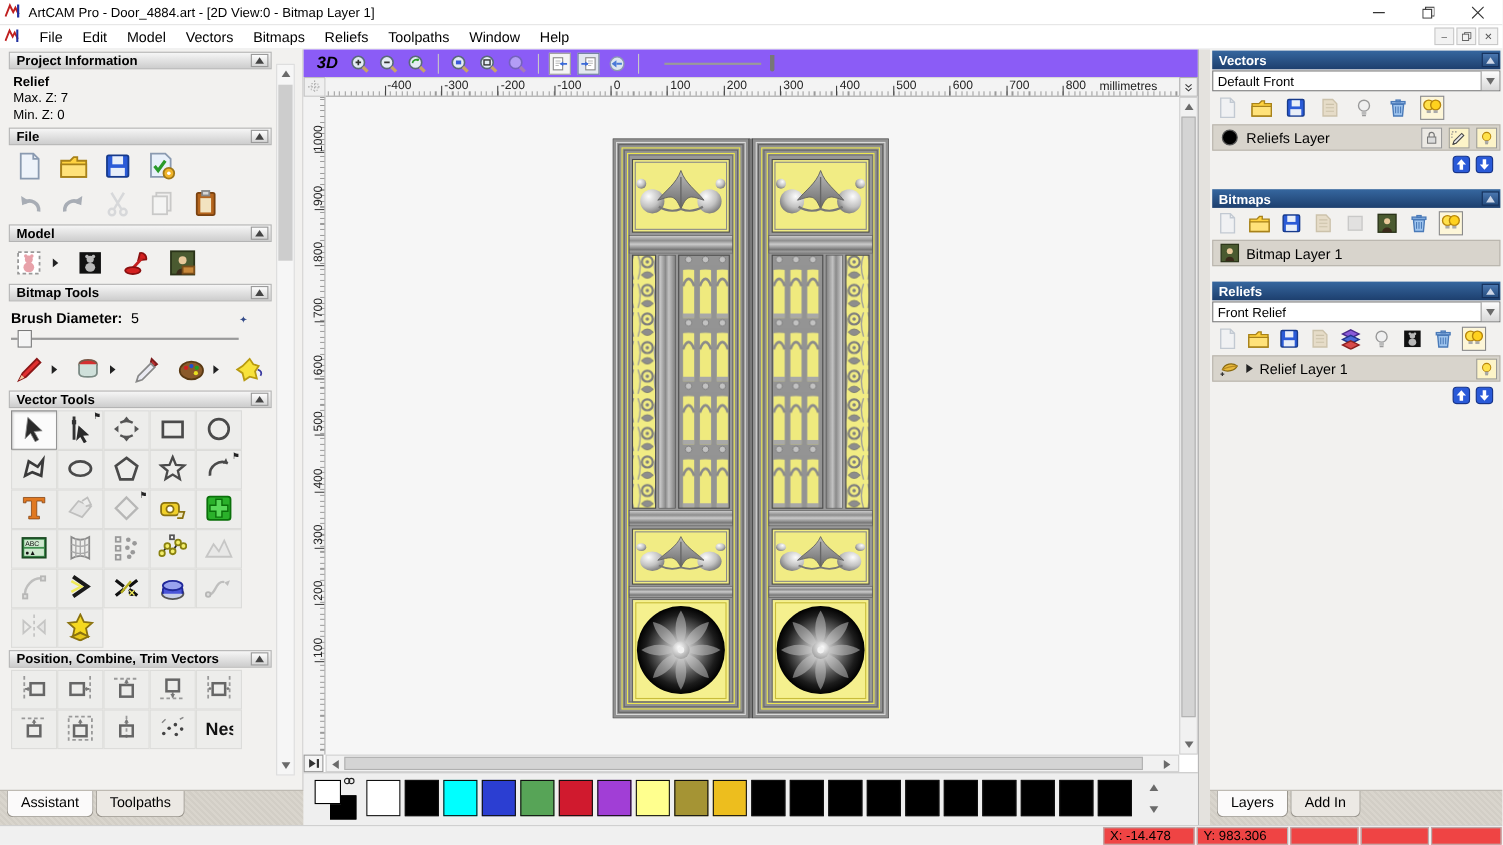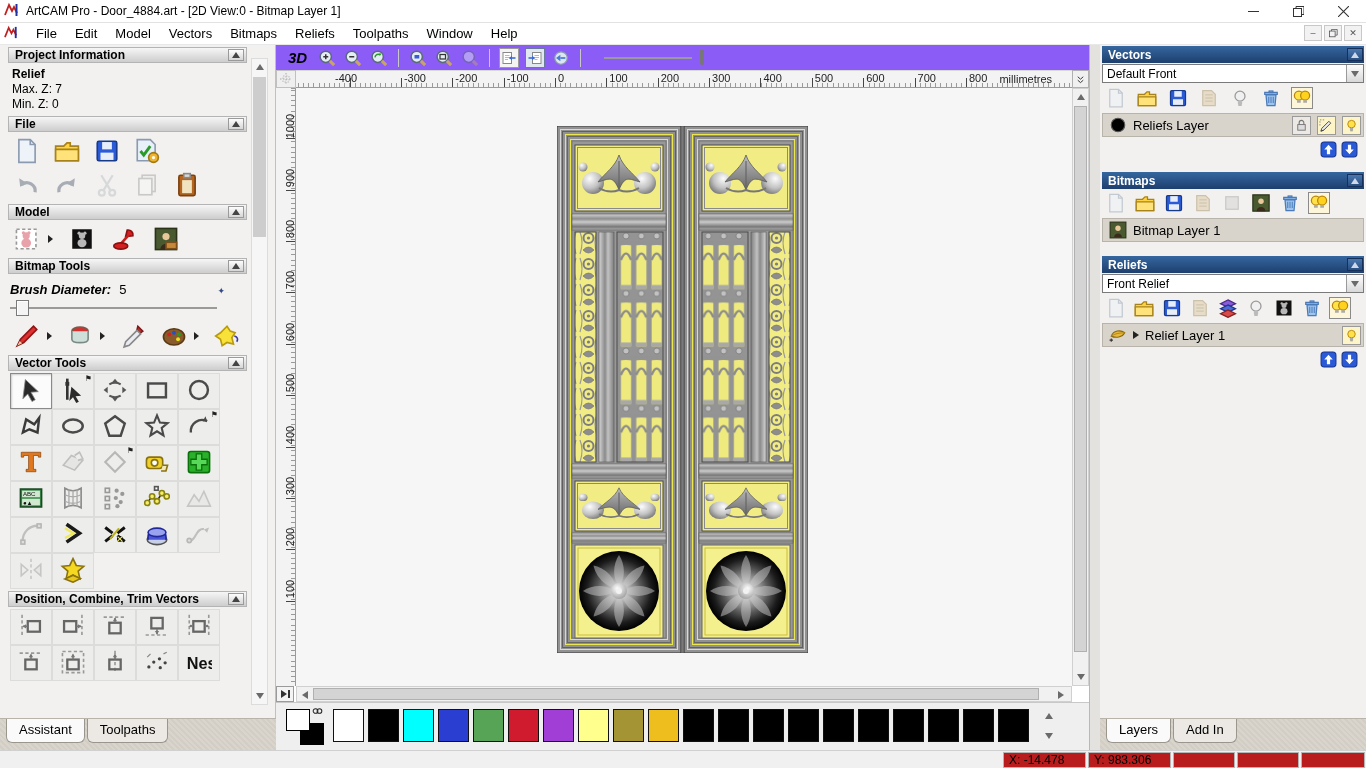--- a/index.html
+++ b/index.html
@@ -31,21 +31,21 @@
   .pi-grid { display:flex; padding:2px 0 2px 12px; font-size:12px; line-height:15px; }
   .pi-col1 { width:108px; } .pi-col2 { width:120px; }
   .bold { font-weight:bold; }
   .icrow { display:flex; align-items:center; padding:4px 0 4px 14px; gap:14px; }
   .icrow .ic { width:26px; height:26px; display:inline-flex; }
   .icrow .ic svg { width:100%; height:100%; }
   .ic.dis { opacity:.45; }
   .fly { width:0; height:0; border-top:4px solid transparent; border-bottom:4px solid transparent; border-left:5px solid #222; margin-left:-8px; }
   
   .brushrow { display:flex; align-items:baseline; padding:6px 0 0 10px; font-size:13px; }
-  .brushrow .lbl { font-style:italic; font-weight:bold; }
+  .brushrow .lbl { font-weight:bold; }
   .brushrow .val { margin-left:8px; }
   .brushrow .spark { margin-left:auto; margin-right:26px; color:#334a88; font-size:9px; }
   .slider { position:relative; height:18px; margin:2px 34px 2px 10px; }
   .slider .track { position:absolute; left:0; right:0; top:8px; height:2px; background:#9a9a9a; }
   .slider .handle { position:absolute; left:6px; top:1px; width:13px; height:16px; background:#f4f4f4; border:1px solid #7a7a7a; box-shadow:inset 1px 1px 0 #fff; }
   
   .vtrow { display:flex; padding-left:10px; }
   .vtcell { width:42px; height:36px; background:#ededeb; border:1px solid #dcdcda; display:flex; align-items:center; justify-content:center; position:relative; }
   .vtcell.pressed { background:#fbfbfb; border:1px solid #8a8a8a; box-shadow:inset 1px 1px 2px #ccc; }
   .vtcell svg { width:26px; height:26px; }
@@ -130,21 +130,21 @@
   #colind .pri { position:absolute; left:0; top:0; width:24px; height:22px; background:#fff; border:1px solid #000; z-index:2; }
   #colind .sec { position:absolute; left:14px; top:14px; width:24px; height:22px; background:#000; border:1px solid #000; }
   #colind .link { position:absolute; left:26px; top:-3px; font-size:10px; color:#222; }
   #swatches { position:absolute; left:57px; top:6px; display:flex; gap:4px; }
   .sw { width:31px; height:33px; border:1px solid #111; }
   #palarrows { position:absolute; left:765px; top:6px; display:flex; flex-direction:column; gap:6px; }
   .palbtn { width:16px; height:14px; display:flex; align-items:center; justify-content:center; }
 
   
   #statusbar { left:0; top:750px; width:1366px; height:18px; background:#f0f0f0; border-top:1px solid #d0d0d0; }
-  .sfield { position:absolute; top:1px; height:16px; border:1px solid #b5b5b5; background:#b91c1c; font-size:12px; padding:0 5px; line-height:15px; }
+  .sfield { position:absolute; top:1px; height:16px; border:1px solid #b5b5b5; background:#ef4444; font-size:12px; padding:0 5px; line-height:15px; }
 </style>
 </head>
 <body>
 
 <div id="app">
 
   <div id="titlebar" class="abs">
     <span><svg width="16" height="16" viewBox="0 0 16 16">
           <path d="M1 13L5 3l3 6 2-4 3 6" stroke="#c02020" fill="none" stroke-width="1.8"></path>
           <path d="M12.5 2v12" stroke="#2030a0" stroke-width="2"></path>
@@ -759,21 +759,21 @@
       </div>
     <div id="corner" class="abs">
       <svg width="12" height="12" viewBox="0 0 12 12">
           <path d="M6 0v12M0 6h12" stroke="#aaa" stroke-dasharray="1.5 1.5"></path>
           <path d="M3 3h6v6H3z" fill="none" stroke="#bbb" stroke-dasharray="1.5 1.5"></path>
         </svg>
     </div>
     <div id="hruler" class="abs">
       <span id="mmunit">millimetres</span>
     <span class="tick" style="left: 53.52px;"></span>
-        <span class="rlbl" style="left: 39px;">-400</span>
+        <span class="rlbl" style="left: 56px;">-400</span>
         <span class="tick" style="left: 104.89px;"></span>
         <span class="rlbl" style="left: 107.89px;">-300</span>
         <span class="tick" style="left: 156.26px;"></span>
         <span class="rlbl" style="left: 159.26px;">-200</span>
         <span class="tick" style="left: 207.63px;"></span>
         <span class="rlbl" style="left: 210.63px;">-100</span>
         <span class="tick" style="left: 259px;"></span>
         <span class="rlbl" style="left: 262px;">0</span>
         <span class="tick" style="left: 310.37px;"></span>
         <span class="rlbl" style="left: 313.37px;">100</span>

